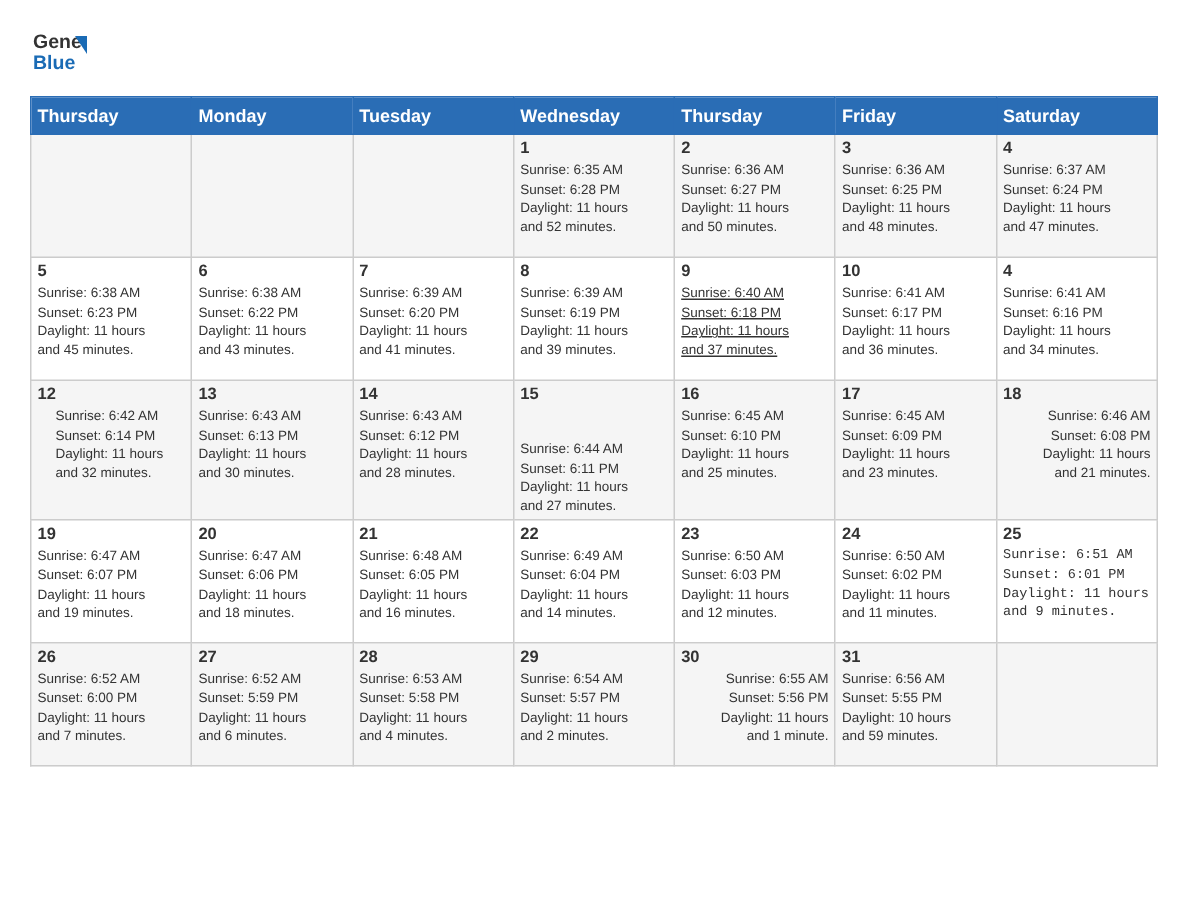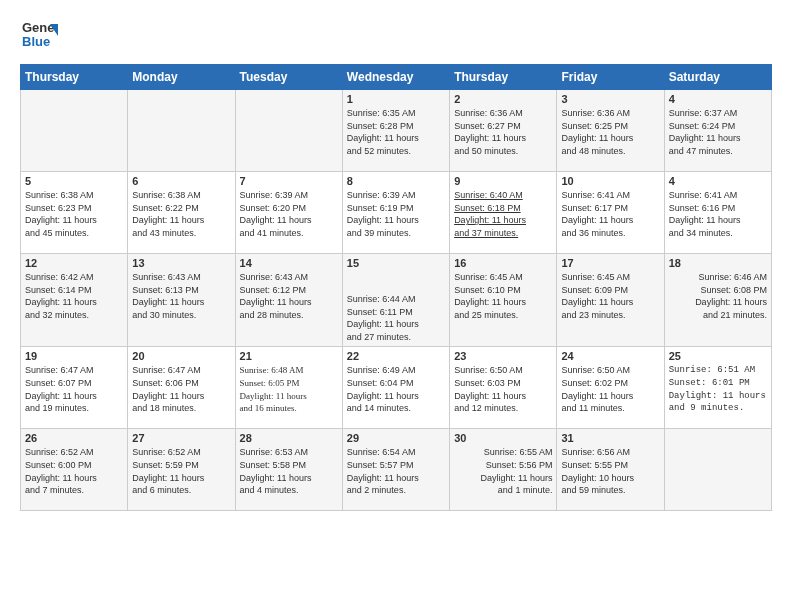--- a/index.html
+++ b/index.html
@@ -198,21 +198,21 @@
             <span class="day-num">4</span>
             <div class="day-info" style="white-space: pre-line;">Sunrise: 6:41 AM
 Sunset: 6:16 PM
 Daylight: 11 hours
 and 34 minutes.</div>
           </td>
         </tr>
         <tr>
           <td>
             <span class="day-num">12</span>
-            <div class="day-info" style="white-space: pre-line;">Sunrise: 6:42 AM
+            <div class="day-info" style="white-space: pre-line; margin-left: 12px;">Sunrise: 6:42 AM
 Sunset: 6:14 PM
 Daylight: 11 hours
 and 32 minutes.</div>
           </td>
           <td>
             <span class="day-num">13</span>
             <div class="day-info" style="white-space: pre-line;">Sunrise: 6:43 AM
 Sunset: 6:13 PM
 Daylight: 11 hours
 and 30 minutes.</div>
@@ -263,21 +263,21 @@
           </td>
           <td>
             <span class="day-num">20</span>
             <div class="day-info" style="white-space: pre-line;">Sunrise: 6:47 AM
 Sunset: 6:06 PM
 Daylight: 11 hours
 and 18 minutes.</div>
           </td>
           <td>
             <span class="day-num">21</span>
-            <div class="day-info" style="white-space: pre-line; font-family: Liberation Serif, serif;">Sunrise: 6:48 AM
+            <div class="day-info" style="white-space: pre-line;">Sunrise: 6:48 AM
 Sunset: 6:05 PM
 Daylight: 11 hours
 and 16 minutes.</div>
           </td>
           <td>
             <span class="day-num">22</span>
             <div class="day-info" style="white-space: pre-line;">Sunrise: 6:49 AM
 Sunset: 6:04 PM
 Daylight: 11 hours
 and 14 minutes.</div>

